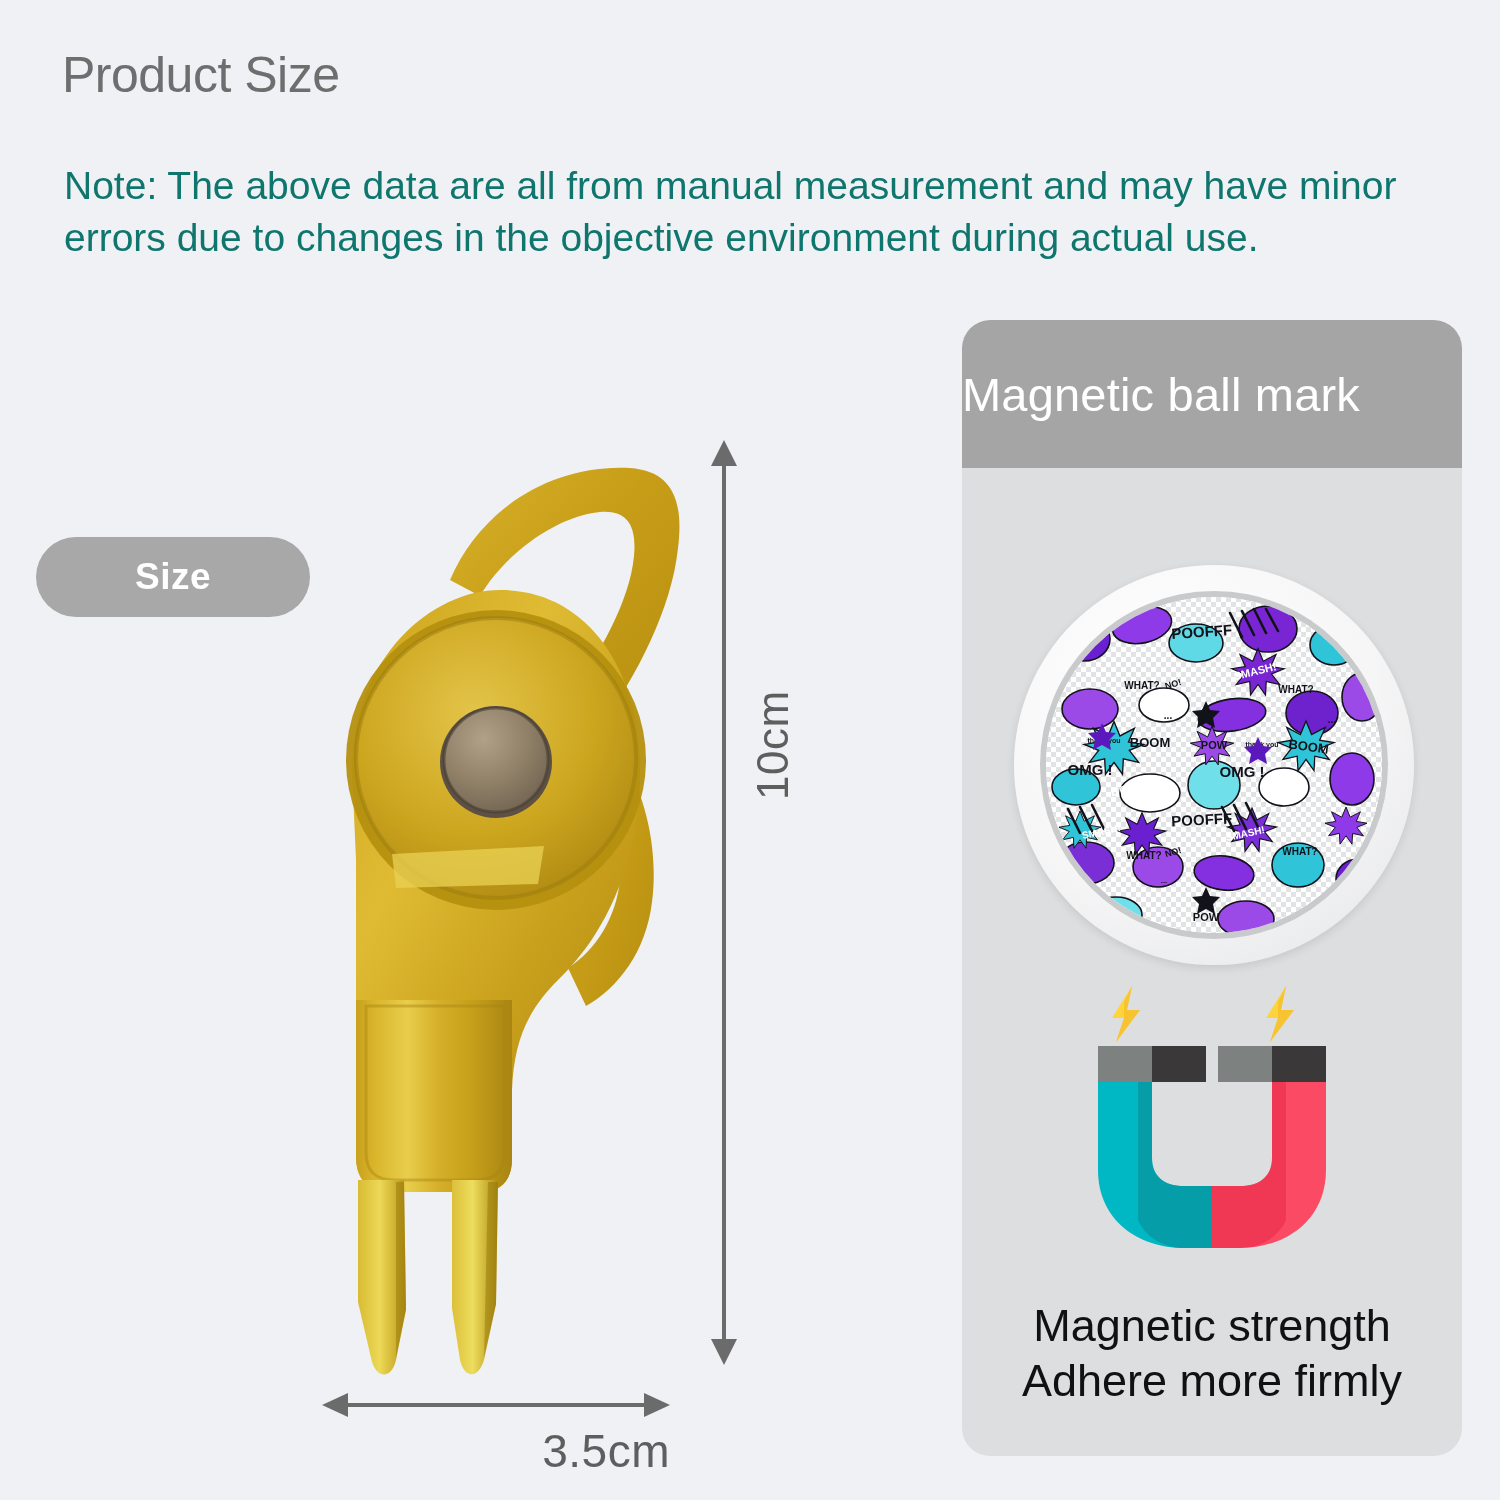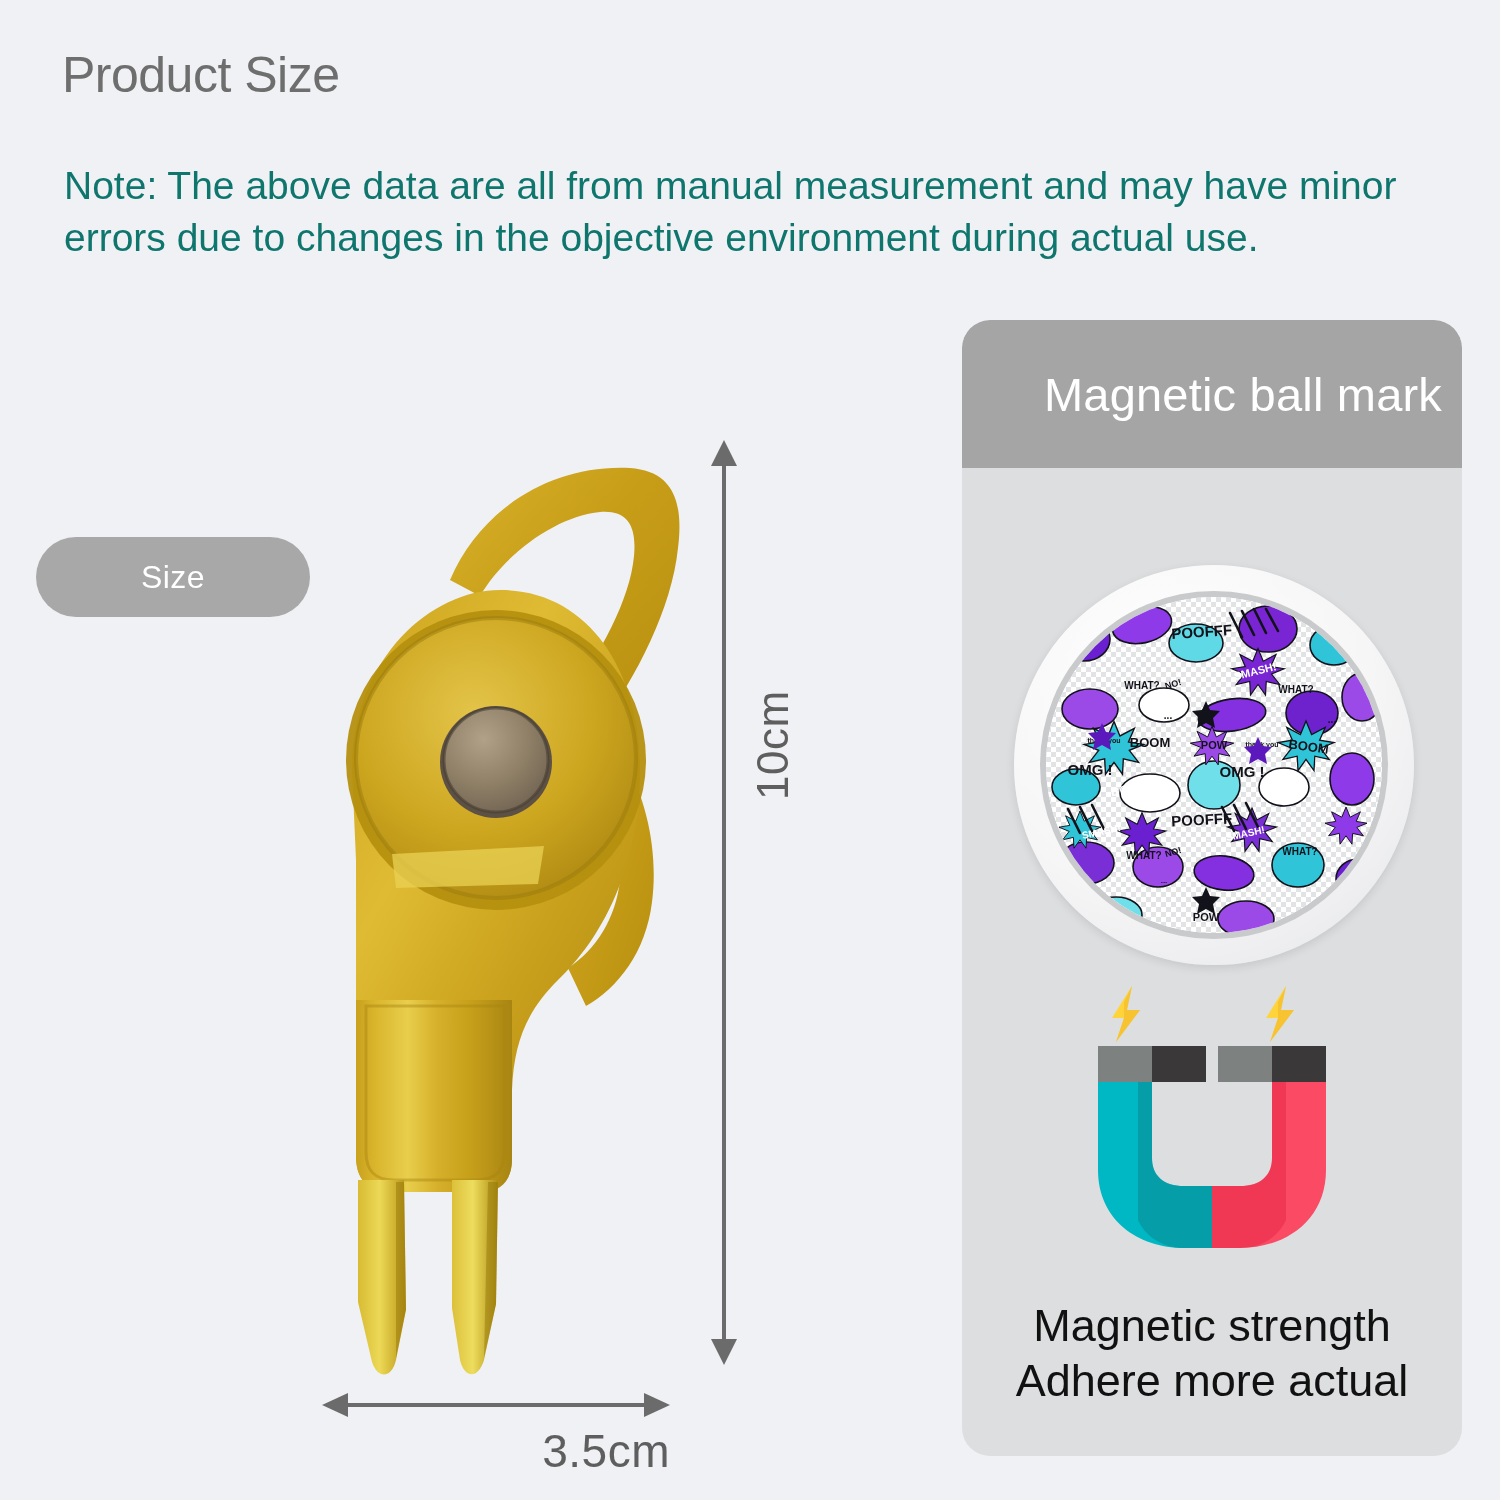--- a/index.html
+++ b/index.html
@@ -47,22 +47,22 @@
     width: 274px;
     height: 80px;
     background: #a8a8a8;
     border-radius: 40px;
     display: flex;
     align-items: center;
     justify-content: center;
   }
   #size-badge-label {
     color: #ffffff;
-    font-size: 32px;
-    font-weight: 400;
+    font-size: 37px;
+    font-weight: 700;
     letter-spacing: 0.5px;
   }
 
   
   .dim-arrow { position: absolute; }
   #dim-vertical {
     left: 706px;
     top: 440px;
     width: 36px;
     height: 925px;
@@ -123,24 +123,22 @@
     height: 148px;
     background: #a5a5a5;
     border-radius: 28px 28px 0 0;
     display: flex;
     align-items: center;
   }
   #magnet-panel-title {
     color: #ffffff;
     font-size: 47px;
     font-weight: 400;
-    padding-left: 42px;
     letter-spacing: 0.2px;
     white-space: nowrap;
-    margin-left: 40px;
   }
 
   
   #ball-marker {
     position: absolute;
     left: 52px;
     top: 245px;
     width: 400px;
     height: 400px;
   }
@@ -433,15 +431,15 @@
 
       <rect x="8" y="66" width="54" height="36" fill="#7d8280"></rect>
       <rect x="62" y="66" width="54" height="36" fill="#3a3838"></rect>
       <rect x="128" y="66" width="54" height="36" fill="#7d8280"></rect>
       <rect x="182" y="66" width="54" height="36" fill="#3a3838"></rect>
     </svg>
   </div>
 
   <div id="magnet-caption">
     <span class="cap-line">Magnetic strength</span>
-    <span class="cap-line">Adhere more actual</span>
+    <span class="cap-line">Adhere more firmly</span>
   </div>
 </div>
 
 </body></html>

